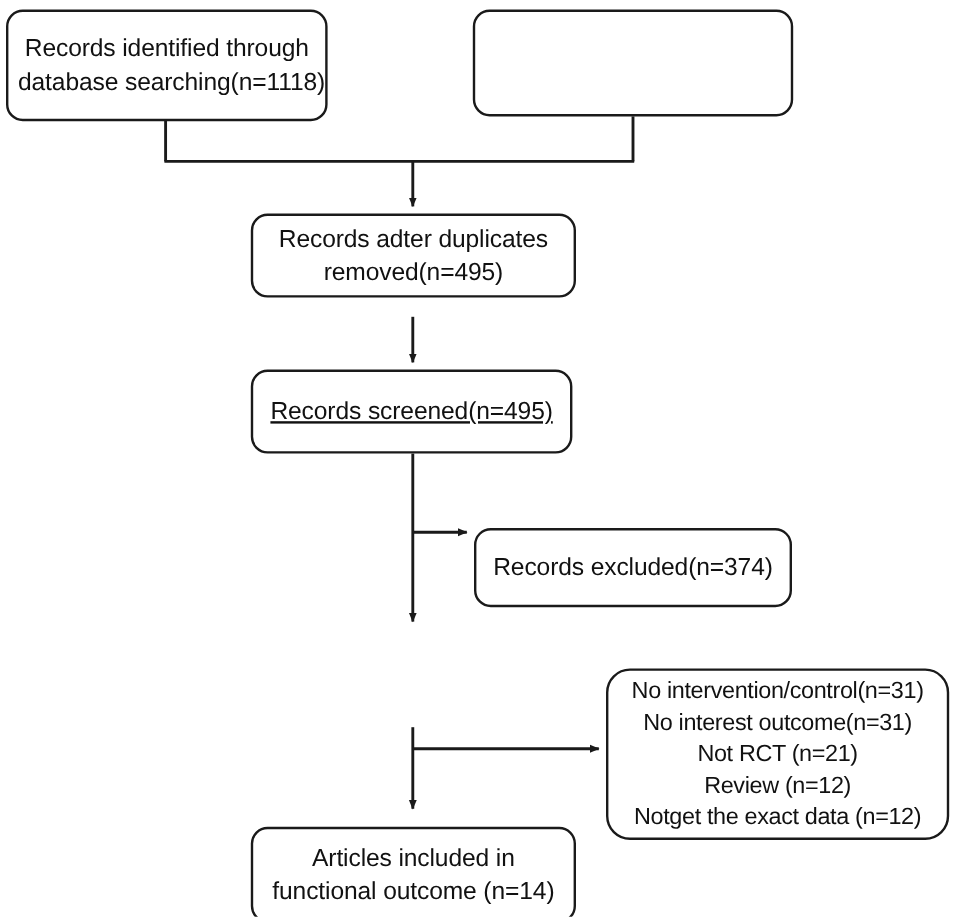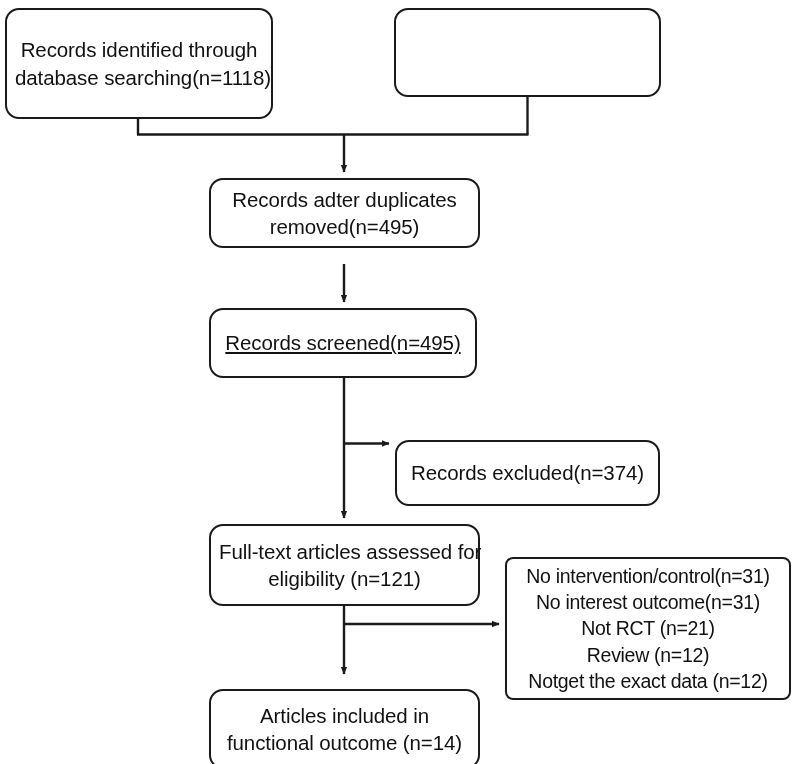--- a/index.html
+++ b/index.html
@@ -43,28 +43,28 @@
     padding: 2px 8px;
   }
   .node .lines {
     width: 100%;
   }
   .node .line {
     display: block;
     white-space: nowrap;
   }
   
-  #node-db        { left: 5px;   top: 8px;   width: 268px; height: 111px; }
+  #node-db        { left: 5px;   top: 8px;   width: 268px; height: 93px; }
   #node-other     { left: 394px; top: 8px;   width: 267px; height: 89px; }
   #node-dedup     { left: 209px; top: 178px; width: 271px; height: 70px; }
   #node-screened  { left: 209px; top: 308px; width: 268px; height: 70px; text-decoration: underline; }
   #node-excluded  { left: 395px; top: 412px; width: 265px; height: 66px; margin-top: 28px; }
   #node-fulltext  { left: 209px; top: 524px; width: 271px; height: 82px; }
   #node-reasons   { left: 505px; top: 557px; width: 286px; height: 143px;
-                    border-radius: 8px; font-size: 19.5px; }
+                    border-radius: 20px; font-size: 19.5px; }
   #node-included  { left: 209px; top: 689px; width: 271px; height: 80px; }
   #node-reasons .line { letter-spacing: -0.3px; }
 </style>
 </head>
 <body>
 
 <div id="diagram">
 
   <svg id="connectors" viewBox="0 0 797 764" width="797" height="764" aria-hidden="true">
     <defs>
@@ -116,26 +116,20 @@
       <span class="line">Records screened(n=495)</span>
     </div>
   </div>
 
   <div class="node" id="node-excluded">
     <div class="lines">
       <span class="line">Records excluded(n=374)</span>
     </div>
   </div>
 
-  <div class="node" id="node-fulltext">
-    <div class="lines">
-      <span class="line">Full-text articles assessed for</span>
-      <span class="line">eligibility (n=121)</span>
-    </div>
-  </div>
 
   <div class="node" id="node-reasons">
     <div class="lines">
       <span class="line">No intervention/control(n=31)</span>
       <span class="line">No interest outcome(n=31)</span>
       <span class="line">Not RCT (n=21)</span>
       <span class="line">Review (n=12)</span>
       <span class="line">Notget the exact data (n=12)</span>
     </div>
   </div>

